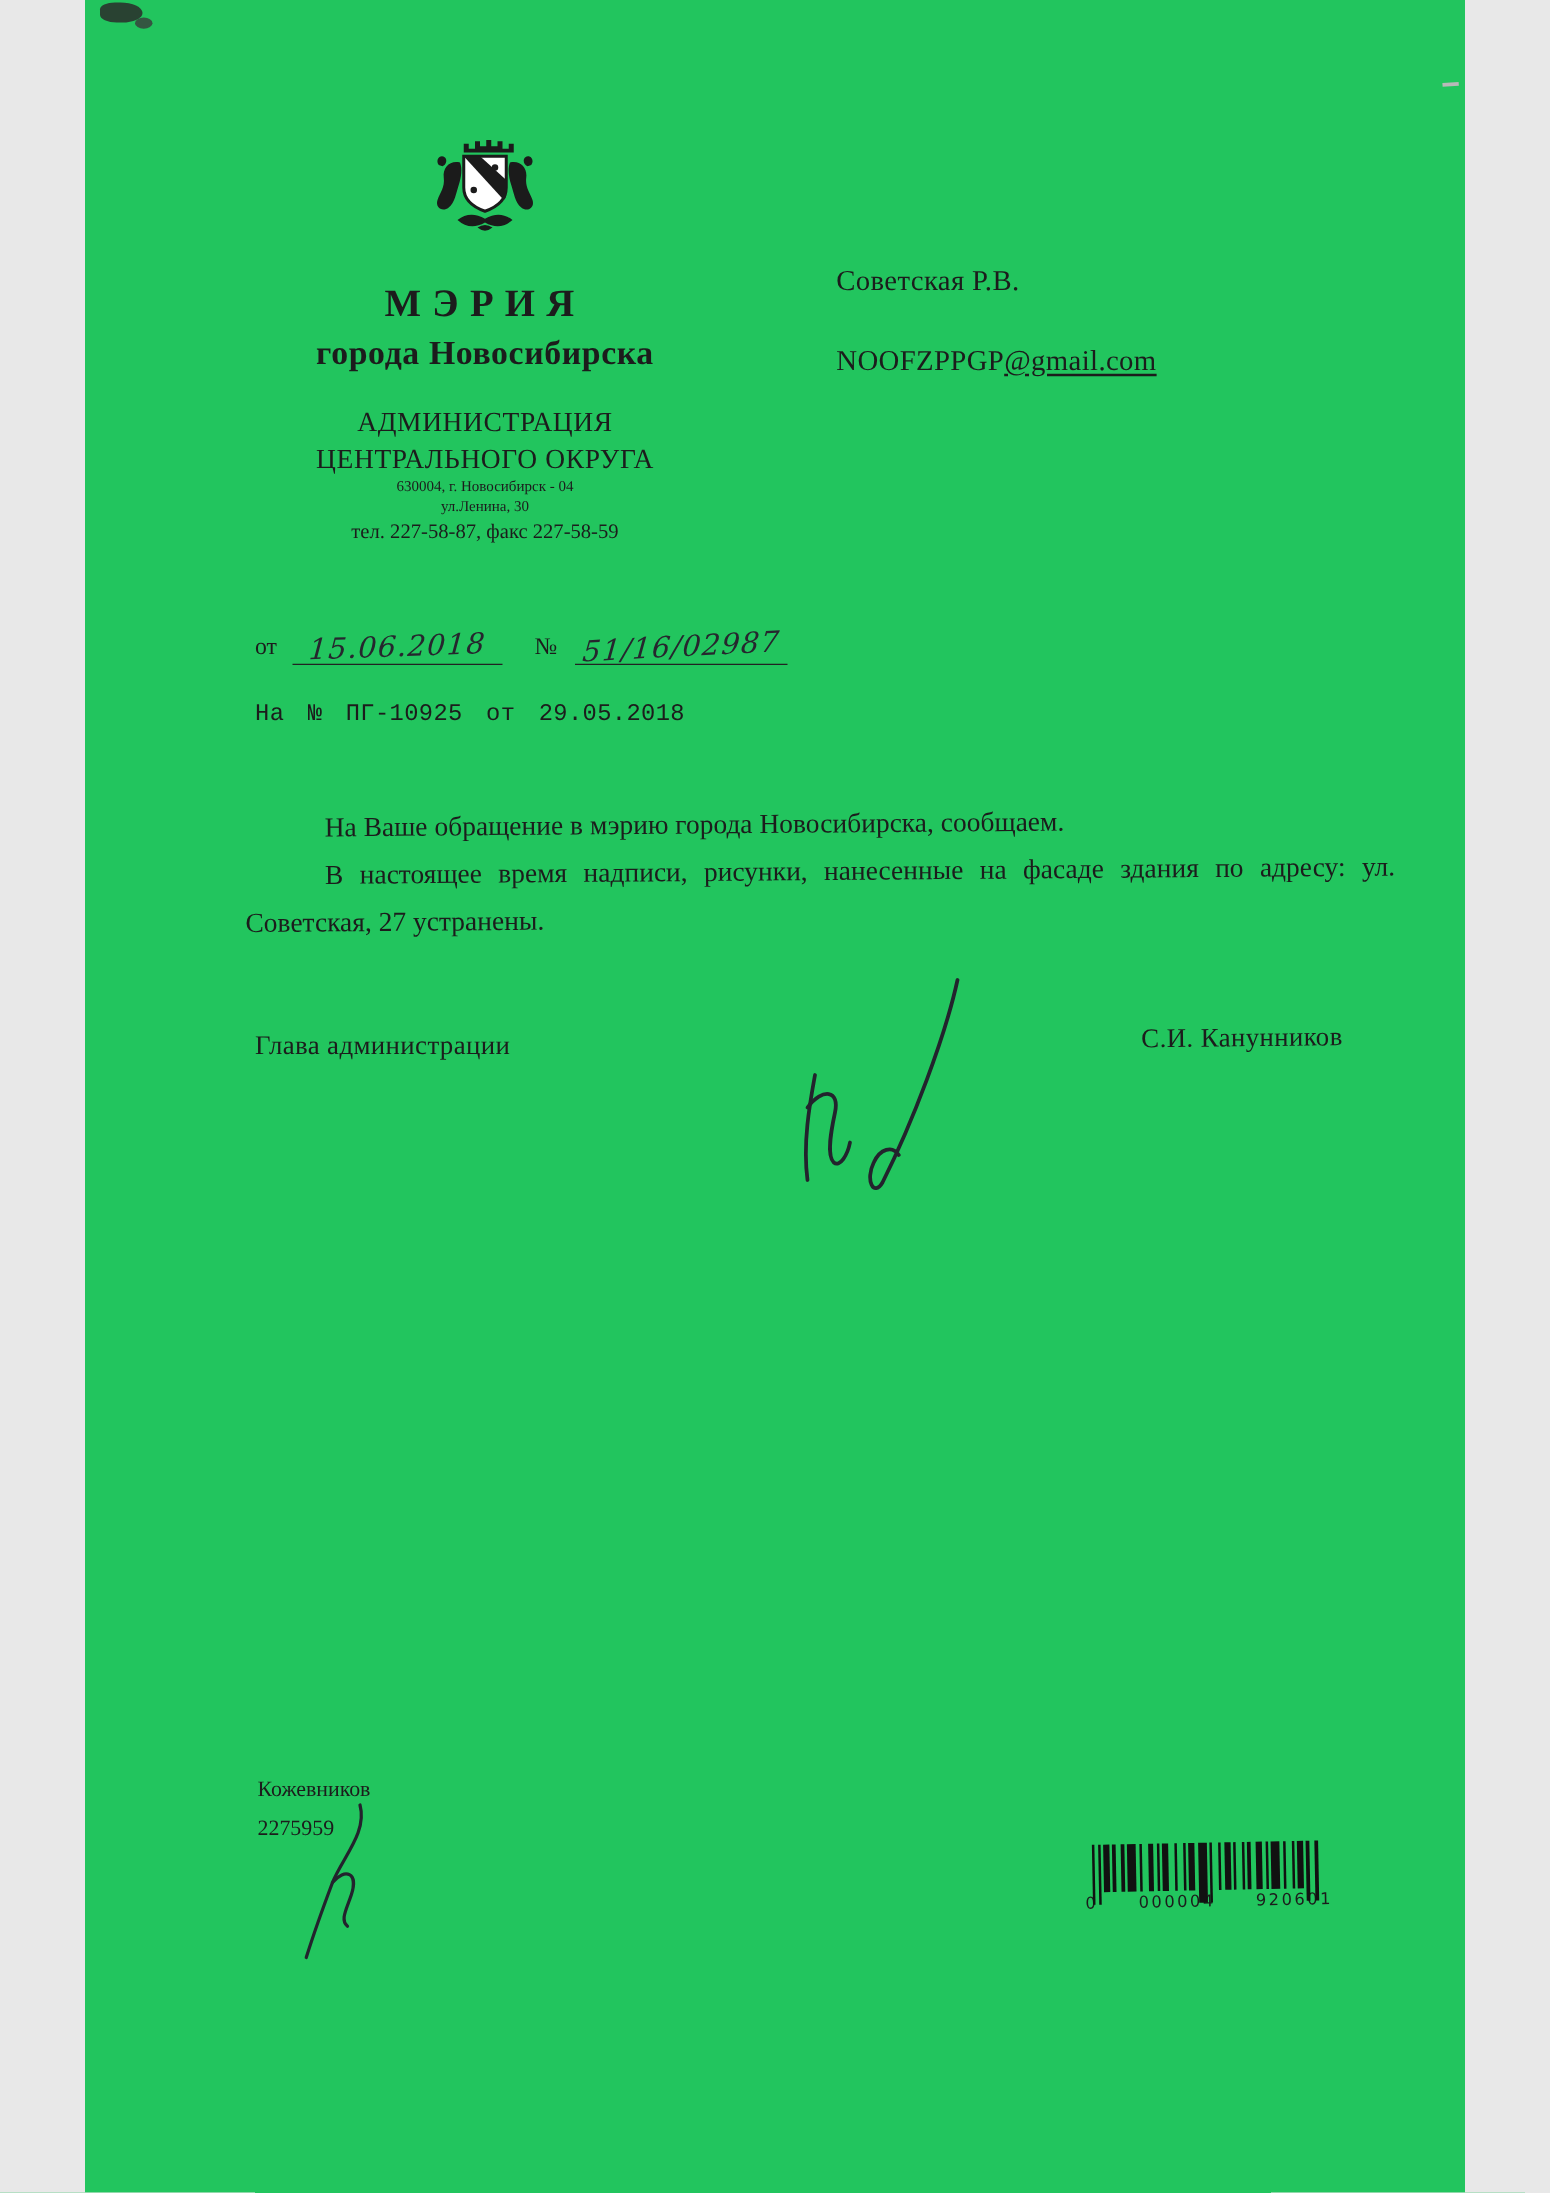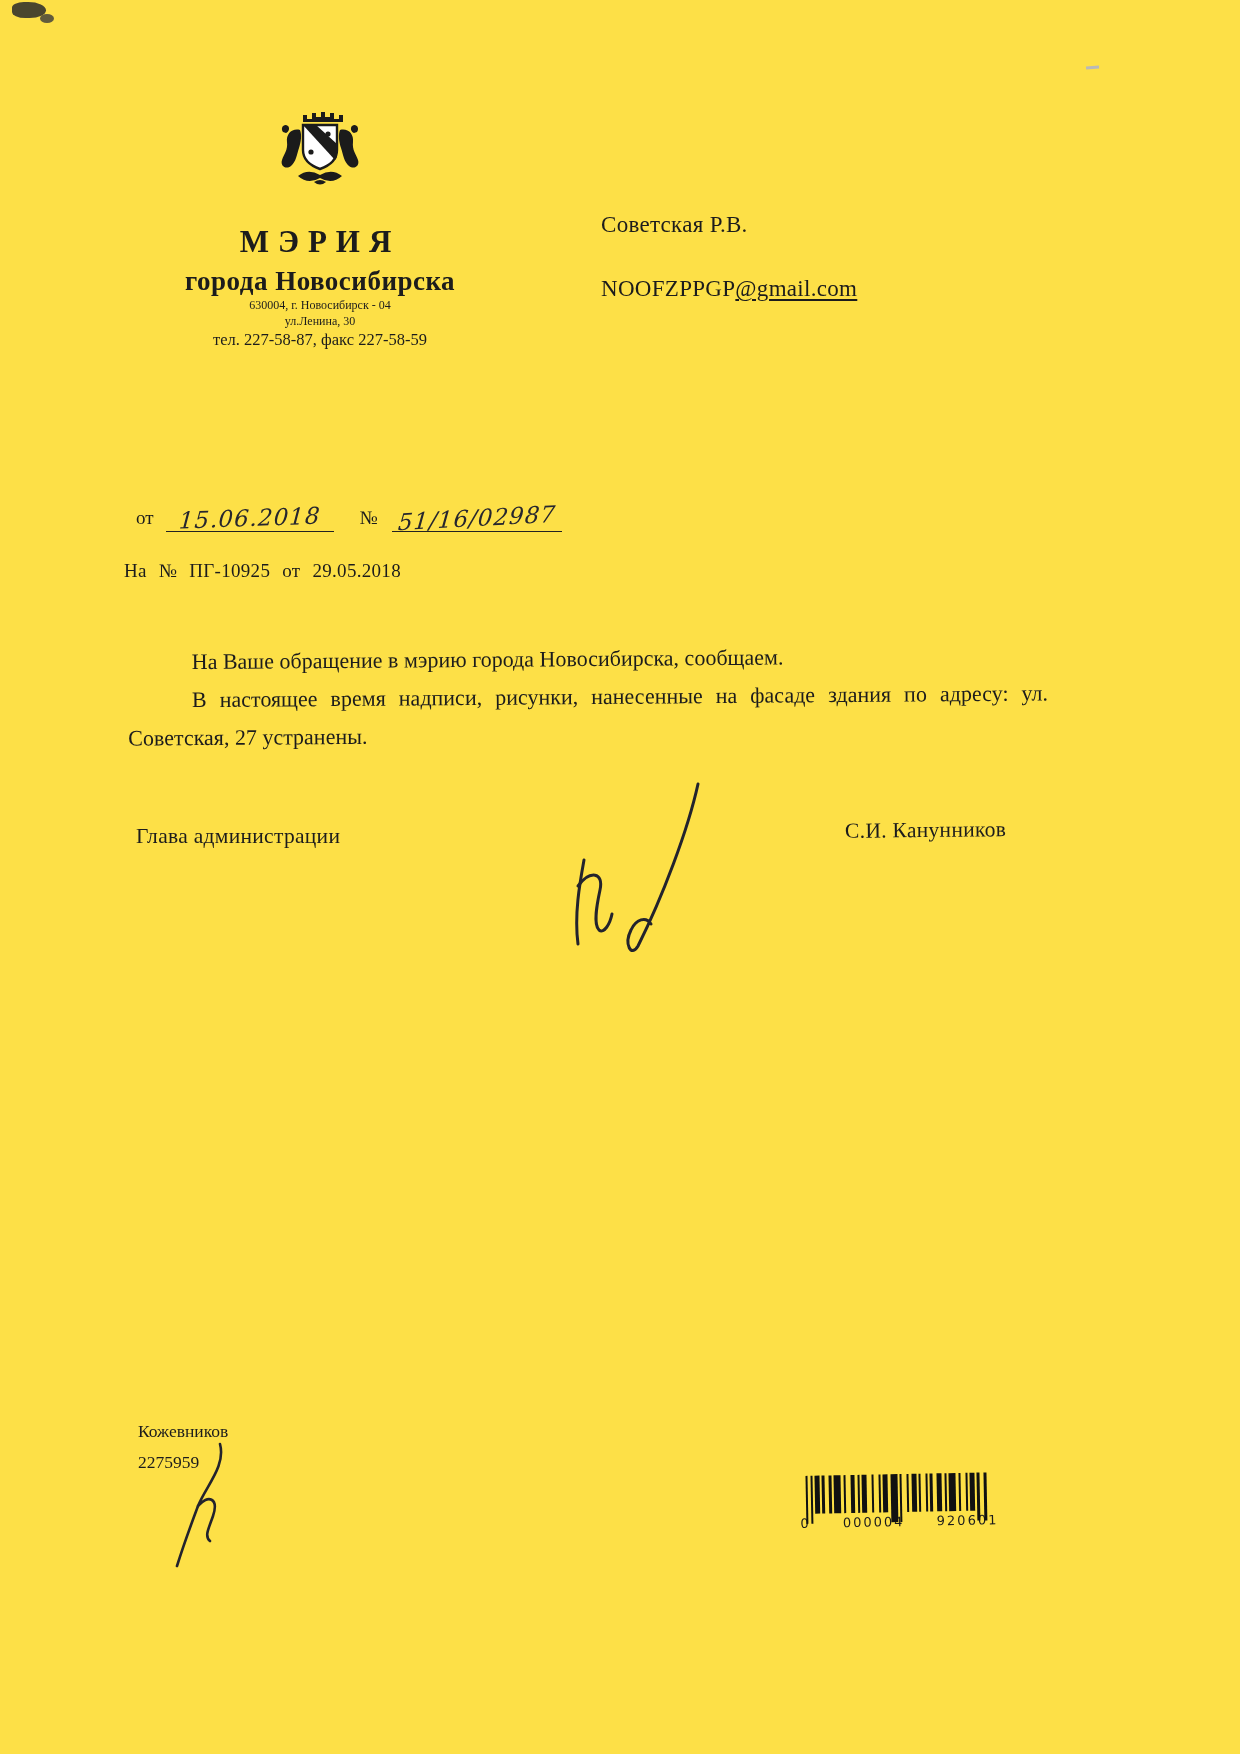--- a/index.html
+++ b/index.html
@@ -1,20 +1,20 @@
 <!DOCTYPE html>
 <html lang="ru"><head>
 <meta charset="utf-8">
 <style>
   html,body{margin:0;padding:0;background:#e8e8e8;}
   .page{
     position:relative;
-    width:1240px;height:1754px;
+    width:1104px;height:1754px;
     margin:0 auto;
-    background:#fde047;
+    background:#22c55e;
     font-family:"Liberation Serif", serif;
     color:#1c1c1c;
     overflow:hidden;
   }
   
   .speck-a{position:absolute;left:12px;top:2px;width:34px;height:16px;background:#2a2a2a;border-radius:40% 60% 55% 45%;opacity:.85;}
   .speck-b{position:absolute;left:40px;top:14px;width:14px;height:9px;background:#3a3a3a;border-radius:50%;opacity:.8;}
   .dash-artifact{position:absolute;left:1086px;top:66px;width:13px;height:3px;background:#b9b9b9;transform:rotate(-4deg);}
 
   
@@ -29,21 +29,21 @@
 
   
   .ref-line{position:absolute;left:136px;top:503px;width:500px;font-size:19px;}
   .ref-label{display:inline-block;}
   .hand{font-family:"DejaVu Serif", serif;font-style:italic;font-size:23px;letter-spacing:1px;color:#26262e;}
   .fill-slot{display:inline-block;border-bottom:1.6px solid #222;text-align:center;transform:translateY(2px);}
   .slot-date{width:168px;margin-left:12px;margin-right:26px;}
   .slot-num{width:170px;margin-left:14px;}
   .slot-date .hand{display:inline-block;transform:rotate(-2deg) skewX(-6deg);}
   .slot-num .hand{display:inline-block;transform:rotate(-3deg) skewX(-8deg);}
-  .reply-line{position:absolute;left:124px;top:560px;font-size:19px;word-spacing:7px;letter-spacing:.3px;}
+  .reply-line{position:absolute;left:136px;top:560px;font-size:19px;word-spacing:7px;letter-spacing:.3px;font-family:Liberation Mono, monospace;}
 
   
   .recipient{position:absolute;left:601px;top:212px;width:420px;}
   .recipient-name{font-size:23px;letter-spacing:.3px;}
   .recipient-email{font-size:23px;margin-top:38px;letter-spacing:.3px;}
   .recipient-email .ul{text-decoration:underline;text-underline-offset:3px;}
 
   
   .body-text{position:absolute;left:128px;top:640px;width:920px;
     font-size:22px;line-height:1.72;text-align:justify;
@@ -93,20 +93,24 @@
         <path d="M30 22 C22 20 16 26 17 34 C18 42 14 46 12 52 C10 58 16 62 21 58 C26 54 27 46 29 40 C31 34 32 27 30 22 Z M13 24 C10 20 14 15 18 18 C20 20 19 24 16 25 Z" fill="#1b1b1b"></path>
 
         <path d="M70 22 C78 20 84 26 83 34 C82 42 86 46 88 52 C90 58 84 62 79 58 C74 54 73 46 71 40 C69 34 68 27 70 22 Z M87 24 C90 20 86 15 82 18 C80 20 81 24 84 25 Z" fill="#1b1b1b"></path>
 
         <path d="M28 68 Q38 60 50 67 Q62 60 72 68 Q62 77 50 70 Q38 77 28 68 Z" fill="#1b1b1b"></path>
         <path d="M44 74 Q50 70 56 74 Q50 79 44 74 Z" fill="#1b1b1b"></path>
       </svg>
     </span>
     <div class="org-title">МЭРИЯ</div>
     <div class="org-subtitle">города Новосибирска</div>
+    <div class="division">
+      <div>АДМИНИСТРАЦИЯ</div>
+      <div>ЦЕНТРАЛЬНОГО ОКРУГА</div>
+    </div>
     <div class="addr">630004, г. Новосибирск - 04</div>
     <div class="addr">ул.Ленина, 30</div>
     <div class="phone">тел. 227-58-87, факс 227-58-59</div>
   </div>
 
   <div class="ref-line">
     <span class="ref-label">от</span><span class="fill-slot slot-date"><span class="hand">15.06.2018</span></span><span class="ref-label">№</span><span class="fill-slot slot-num"><span class="hand">51/16/02987</span></span>
   </div>
   <div class="reply-line">На № ПГ-10925 от 29.05.2018</div>
 

